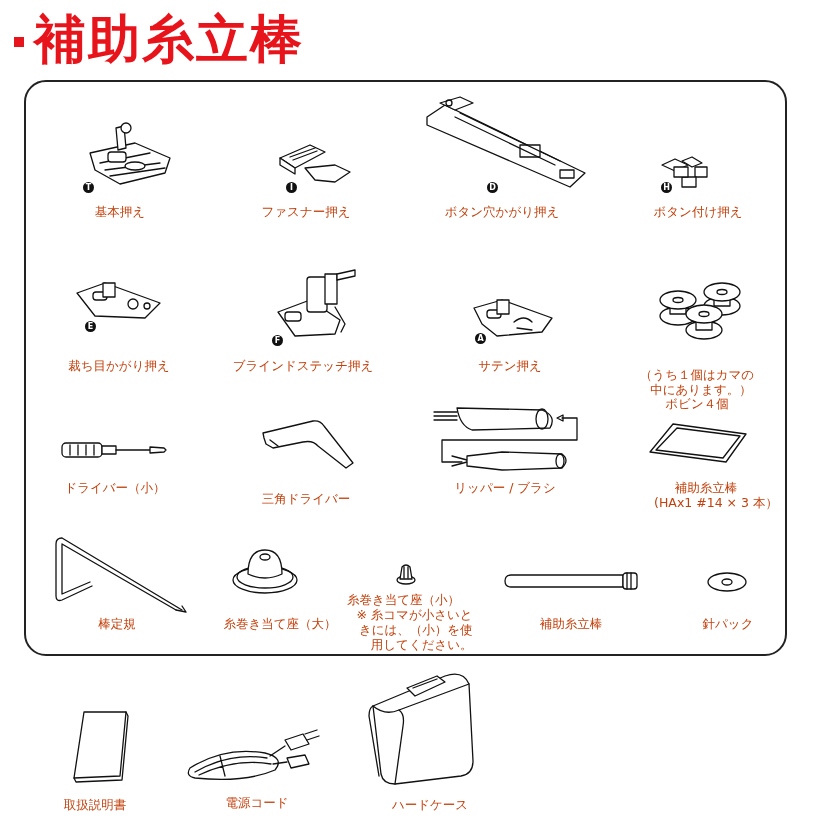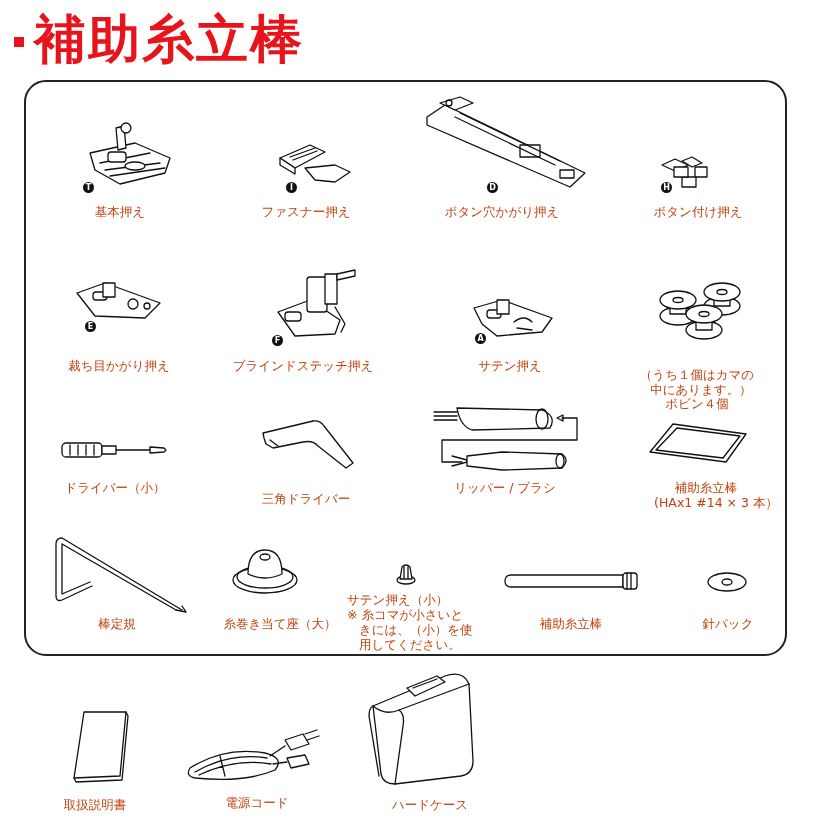--- a/index.html
+++ b/index.html
@@ -10,21 +10,21 @@
   .title .dot { display:inline-block; width:10px; height:10px; background:#e8141b; margin-right:10px; margin-top:6px; }
   .panel { position:absolute; left:24px; top:80px; width:763px; height:576px;
            border:2px solid #222; border-radius:22px; box-sizing:border-box; }
   .item { position:absolute; text-align:center; }
   .item svg { display:block; margin:0 auto; overflow:visible; }
   .label { position:absolute; font-size:12.5px; white-space:nowrap; line-height:15px; color:#c2410c; }
   .label.center { transform:translateX(-50%); text-align:center; }
   .badge { position:absolute; width:11px; height:11px; border-radius:50%; background:#111;
            color:#fff; font-size:8px; font-weight:bold; line-height:11px; text-align:center;
            font-family:"DejaVu Sans", sans-serif; }
-  .multi { white-space:pre; text-align:left; }
+  .multi { white-space:pre; text-align:right; }
   svg .s { fill:none; stroke:#111; stroke-width:1.3; stroke-linejoin:round; stroke-linecap:round; }
   svg .f { fill:#fff; stroke:#111; stroke-width:1.3; stroke-linejoin:round; }
 </style>
 </head>
 <body>
 
 <div class="title">
   <span class="dot"></span>
   <span>補助糸立棒</span>
 </div>
@@ -196,21 +196,21 @@
 </div>
 <div class="label center" style="left:280px;top:616px;">糸巻き当て座（大）</div>
 
 <div class="item" style="left:396px;top:563px;width:20px;height:22px;">
   <svg width="20" height="22" viewBox="0 0 20 22">
     <ellipse class="f" cx="10" cy="17" rx="9" ry="4"></ellipse>
     <path class="f" d="M4 16 L6 4 Q10 0 14 4 L16 16 Z"></path>
     <path class="s" d="M8 4 L8 15 M12 4 L12 15"></path>
   </svg>
 </div>
-<div class="label" style="left:347px;top:592px;">サテン押え（小）</div>
+<div class="label" style="left:347px;top:592px;">糸巻き当て座（小）</div>
 <div class="label multi" style="left:347px;top:607px;">※ 糸コマが小さいと
    きには、（小）を使
    用してください。</div>
 
 <div class="item" style="left:503px;top:572px;width:140px;height:18px;">
   <svg width="140" height="18" viewBox="0 0 140 18">
     <path class="f" d="M8 3 L120 3 L120 15 L8 15 Q2 15 2 9 Q2 3 8 3 Z"></path>
     <rect class="f" x="120" y="1" width="14" height="16" rx="3"></rect>
     <path class="s" d="M124 1 L124 17 M128 1 L128 17"></path>
   </svg>

